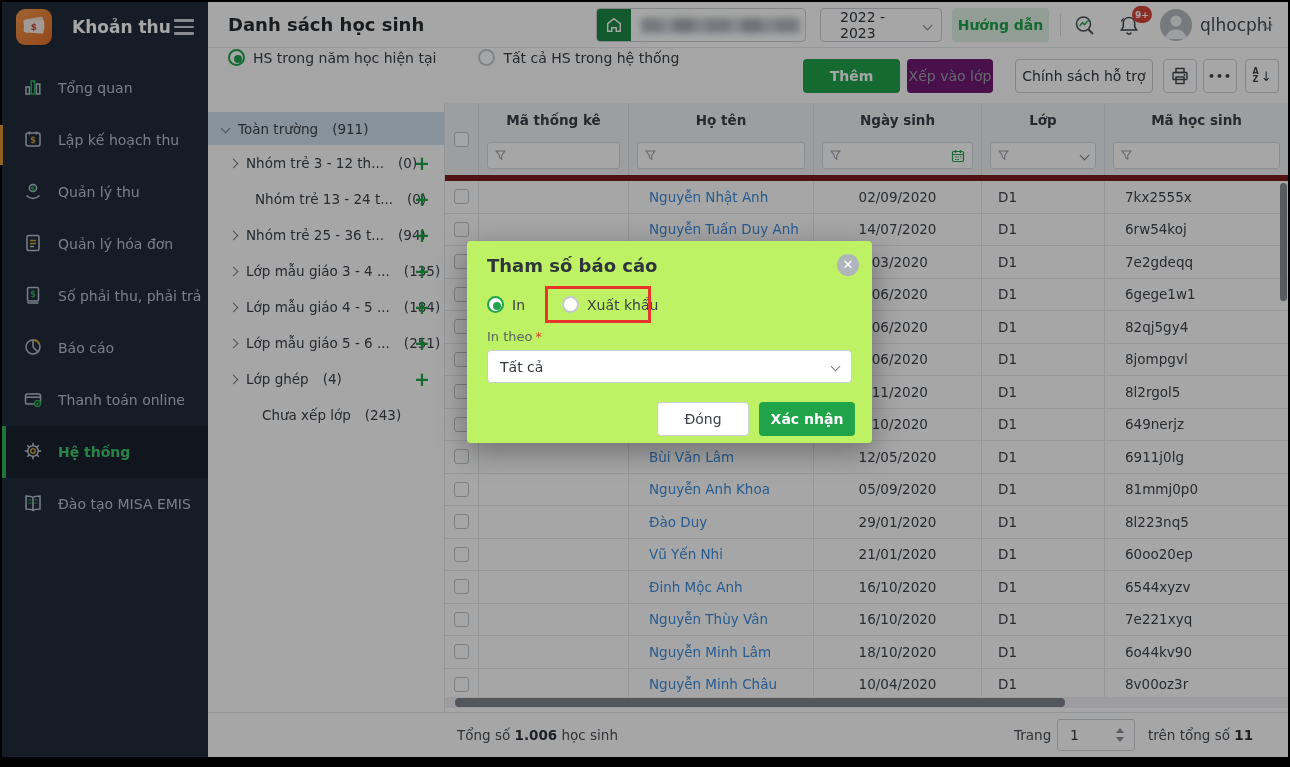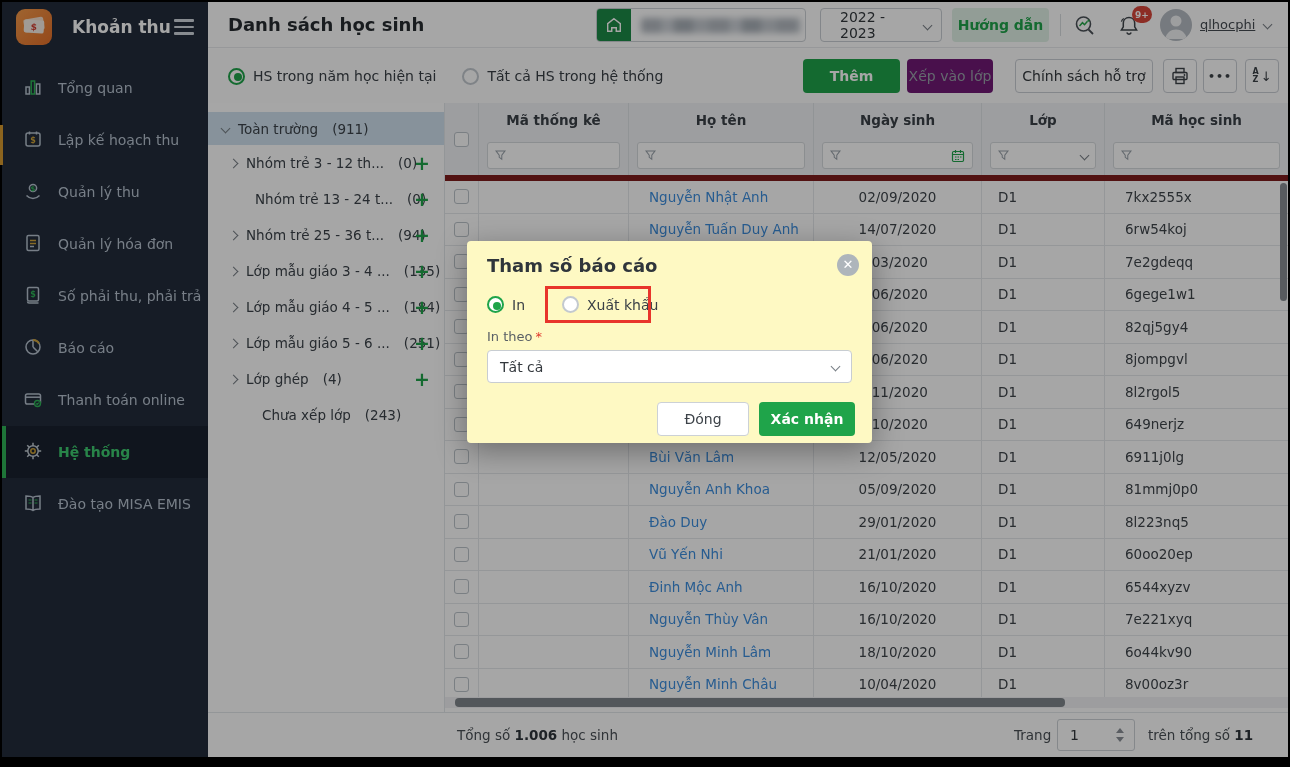--- a/index.html
+++ b/index.html
@@ -30,28 +30,28 @@
   .school-box{position:absolute;left:388px;top:6px;width:210px;height:34px;border:1px solid #ccd1d6;border-radius:4px;display:flex;align-items:center;overflow:hidden;background:#fff;}
   .home-btn{width:34px;height:34px;background:#1d8a47;display:flex;align-items:center;justify-content:center;flex:0 0 auto;}
   .blur-name{margin-left:10px;width:160px;height:15px;border-radius:3px;background:repeating-linear-gradient(90deg,#b4bac1 0 20px,#ccd1d7 20px 33px,#a9b0b8 33px 52px,#c4c9cf 52px 68px);filter:blur(3px);}
   .year-select{position:absolute;left:612px;top:6px;width:122px;height:34px;border:1px solid #c9ced4;border-radius:4px;display:flex;align-items:center;padding:0 10px 0 19px;font-size:14px;color:#33383d;cursor:pointer;background:#fff;}
   .year-select span{flex:1;}
   .guide-btn{position:absolute;left:744px;top:6px;width:97px;height:34px;background:#e1f1e7;border-radius:4px;color:#1fa44a;font-weight:bold;font-size:14px;display:flex;align-items:center;justify-content:center;cursor:pointer;}
   .tb-div{position:absolute;left:852px;top:12px;width:1px;height:22px;background:#d9dde1;}
   .icon-btn-top{position:absolute;top:9px;width:30px;height:30px;display:flex;align-items:center;justify-content:center;cursor:pointer;}
   .badge{position:absolute;left:924px;top:4px;min-width:17px;height:17px;border-radius:9px;background:#d8453a;color:#fff;font-size:9px;font-weight:bold;display:flex;align-items:center;justify-content:center;padding:0 3px;}
   .avatar{position:absolute;left:952px;top:7px;width:32px;height:32px;border-radius:50%;background:#b6bcc3;overflow:hidden;cursor:pointer;}
-  .username{position:absolute;left:992px;top:0;line-height:46px;font-size:13px;color:#464c52;cursor:pointer;text-decoration:underline;}
+  .username{position:absolute;left:992px;top:0;line-height:46px;font-size:17px;color:#464c52;cursor:pointer;}
   .chev{display:inline-block;width:7px;height:7px;border-right:1.6px solid #777e85;border-bottom:1.6px solid #777e85;transform:rotate(45deg);}
   .chev.right{transform:rotate(-45deg);}
   .user-chev{position:absolute;left:1056px;top:19px;}
 
   
   .toolbar{position:absolute;left:0;top:47px;right:0;height:54px;background:#fdfdfe;}
-  .radio-row{position:absolute;left:20px;top:0;height:54px;display:flex;align-items:center;gap:26px;}
+  .radio-row{position:absolute;left:20px;top:0;height:54px;display:flex;align-items:flex-start;gap:42px;}
   .radio{display:flex;align-items:center;gap:8px;font-size:14px;color:#3a4046;cursor:pointer;}
   .rdot{width:17px;height:17px;border-radius:50%;border:2px solid #c3c9cf;background:#fff;position:relative;flex:0 0 auto;}
   .rdot.on{border-color:#1fa44a;}
   .rdot.on::after{content:"";position:absolute;left:3.5px;top:3.5px;width:8px;height:8px;border-radius:50%;background:#1fa44a;}
   .btn{position:absolute;top:10px;height:34px;border-radius:4px;font-size:14px;display:flex;align-items:center;justify-content:center;cursor:pointer;}
   .btn-add{left:595px;width:97px;background:#1fa44a;color:#fff;font-weight:bold;}
   .btn-assign{left:699px;width:86px;background:#701a75;color:#9aa2aa;}
   .btn-policy{left:807px;width:138px;background:#fff;border:1px solid #c9ced4;color:#33383d;}
   .btn-icon{background:#fff;border:1px solid #c9ced4;width:34px;color:#3c4248;}
   .btn-print{left:955px;}
@@ -106,21 +106,21 @@
   .pg-label{position:absolute;left:806px;line-height:45px;}
   .pg-box{position:absolute;left:849px;top:6px;width:78px;height:32px;border:1px solid #ccd1d6;border-radius:3px;background:#fff;display:flex;align-items:center;}
   .pg-box .val{flex:1;padding-left:12px;font-size:14px;color:#33383d;}
   .spin{display:flex;flex-direction:column;gap:4px;padding-right:10px;cursor:pointer;}
   .tri-up{width:0;height:0;border-left:4px solid transparent;border-right:4px solid transparent;border-bottom:5px solid #8a9097;}
   .tri-dn{width:0;height:0;border-left:4px solid transparent;border-right:4px solid transparent;border-top:5px solid #8a9097;}
   .pageinfo{position:absolute;left:940px;line-height:45px;}
 
   
   .overlay{position:absolute;inset:0;background:rgba(0,0,0,.35);z-index:10;}
-  .modal{position:absolute;left:467px;top:241px;width:405px;height:202px;background:#fef9c3;border-radius:4px;box-shadow:0 8px 30px rgba(0,0,0,.35);z-index:20;}
+  .modal{position:absolute;left:467px;top:241px;width:405px;height:202px;background:#bef264;border-radius:4px;box-shadow:0 8px 30px rgba(0,0,0,.35);z-index:20;}
   .m-title{position:absolute;left:20px;top:14px;font-size:18px;font-weight:bold;color:#2f353b;}
   .m-close{position:absolute;right:13px;top:13px;width:22px;height:22px;border-radius:50%;background:#aeb5bb;color:#fff;font-size:13px;line-height:22px;text-align:center;cursor:pointer;}
   .m-radios{position:absolute;left:20px;top:55px;display:flex;gap:37px;}
   .m-label{position:absolute;left:20px;top:88px;font-size:13px;color:#5a6066;}
   .m-label .req{color:#e0392e;margin-left:3px;}
   .m-select{position:absolute;left:20px;right:20px;top:109px;height:33px;border:1px solid #c8cdd2;border-radius:4px;display:flex;align-items:center;padding:0 12px;font-size:14px;color:#33383d;cursor:pointer;background:#fff;}
   .m-select span{flex:1;}
   .m-btns{position:absolute;right:17px;top:161px;display:flex;gap:10px;}
   .m-btn{height:34px;border-radius:4px;font-size:14px;display:flex;align-items:center;justify-content:center;cursor:pointer;}
   .m-cancel{width:92px;border:1px solid #ccd1d6;background:#fff;color:#3c4248;}

